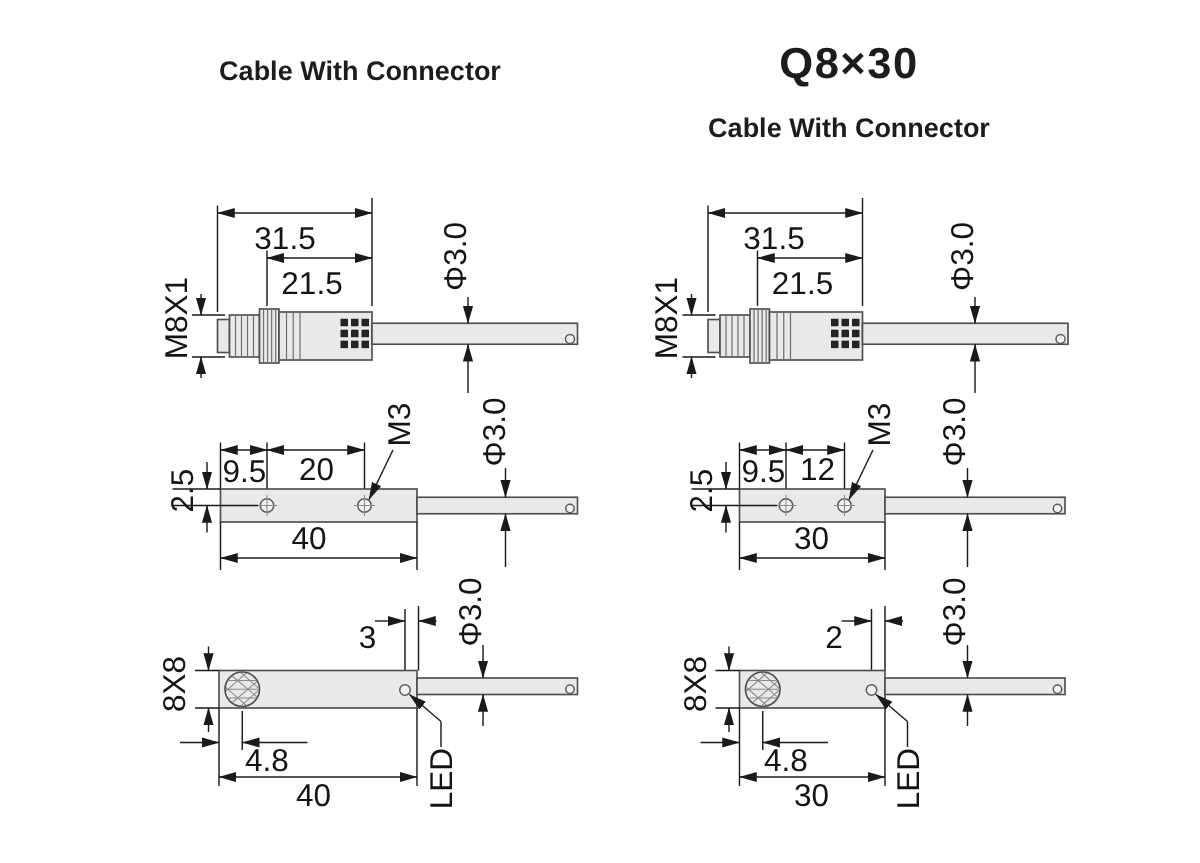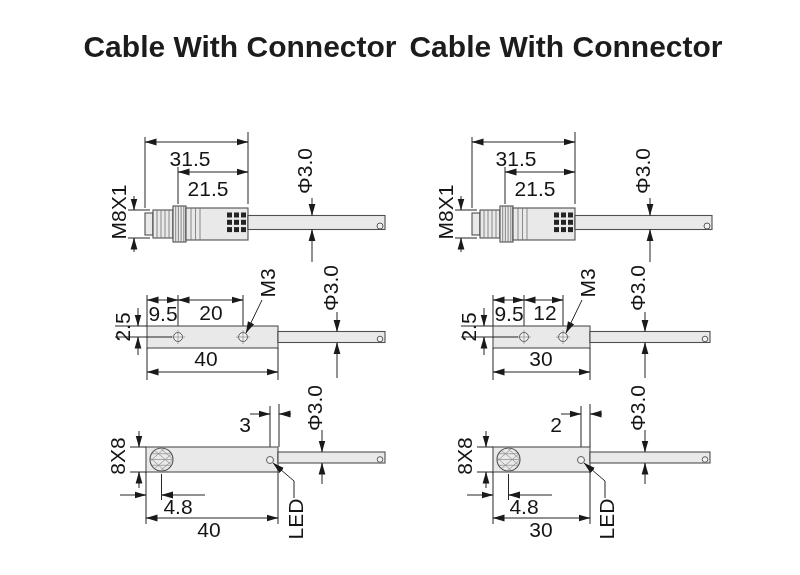--- a/index.html
+++ b/index.html
@@ -1,20 +1,20 @@
 <!DOCTYPE html>
 <html><head>
 <meta charset="utf-8">
 <style>
   html,body{margin:0;padding:0;}
   body{background:#ffffff;font-family:"Liberation Sans",sans-serif;}
   .stage{position:relative;width:800px;height:575px;background:#ffffff;overflow:hidden;}
   .title-block{position:absolute;top:24px;width:400px;text-align:center;color:#1c1c1c;}
   .title-block .model{font-size:29px;font-weight:700;line-height:38px;letter-spacing:1px;}
-  .title-block .subtitle{font-size:30px;font-weight:700;line-height:38px;margin-top:4px;}
+  .title-block .subtitle{font-size:18px;font-weight:700;line-height:38px;margin-top:4px;}
   svg{position:absolute;left:0;top:0;}
   svg text{font-family:"Liberation Sans",sans-serif;fill:#141414;}
   .dimtxt{font-size:21px;}
   .outline{fill:#e9e9e9;stroke:#4f4f4f;stroke-width:1.1;}
   .thin{stroke:#6f6f6f;stroke-width:0.8;fill:none;}
   .dim{stroke:#1a1a1a;stroke-width:0.95;fill:none;}
   .sq{fill:#242424;stroke:none;}
   .hole{fill:#f1f1f1;stroke:#5a5a5a;stroke-width:1;}
   .tick{stroke:#8a8a8a;stroke-width:0.7;fill:none;}
 </style>
@@ -263,16 +263,17 @@
         <line class="dim" x1="645" y1="484" x2="645" y2="463" marker-end="url(#arr)"></line>
         <text class="dimtxt" x="637" y="408" text-anchor="middle" dominant-baseline="central" transform="rotate(-90 637 408)">Φ3.0</text>
       </g>
     </g>
   </svg>
 
   <div class="title-block" style="left:40px;">
     <div class="subtitle">Cable With Connector</div>
   </div>
   <div class="title-block" style="left:366px;">
+    <div class="model">Q8×30</div>
     <div class="subtitle">Cable With Connector</div>
   </div>
 
 </div>
 
 </body></html>

